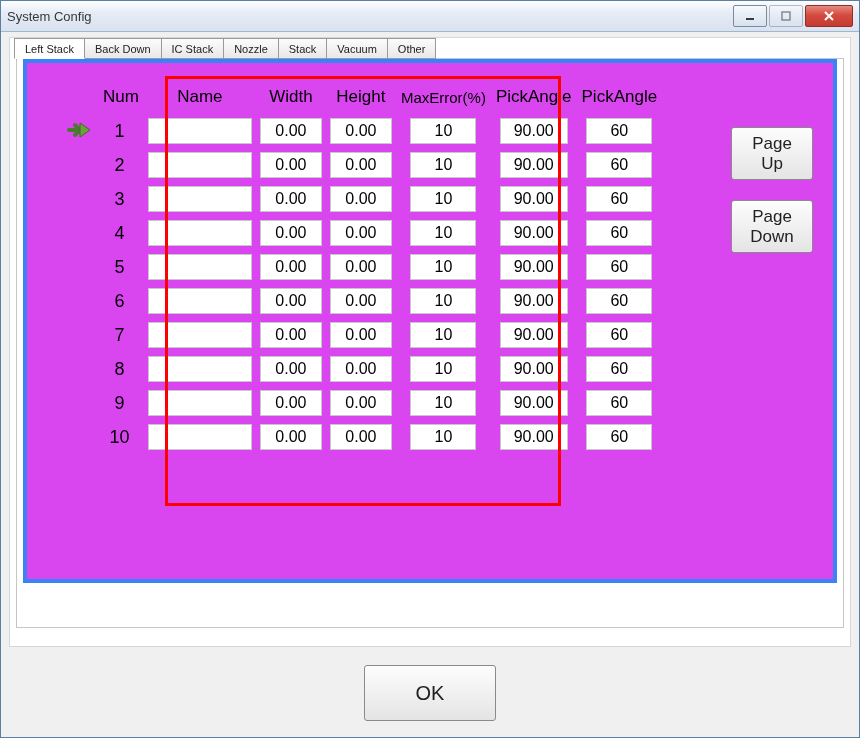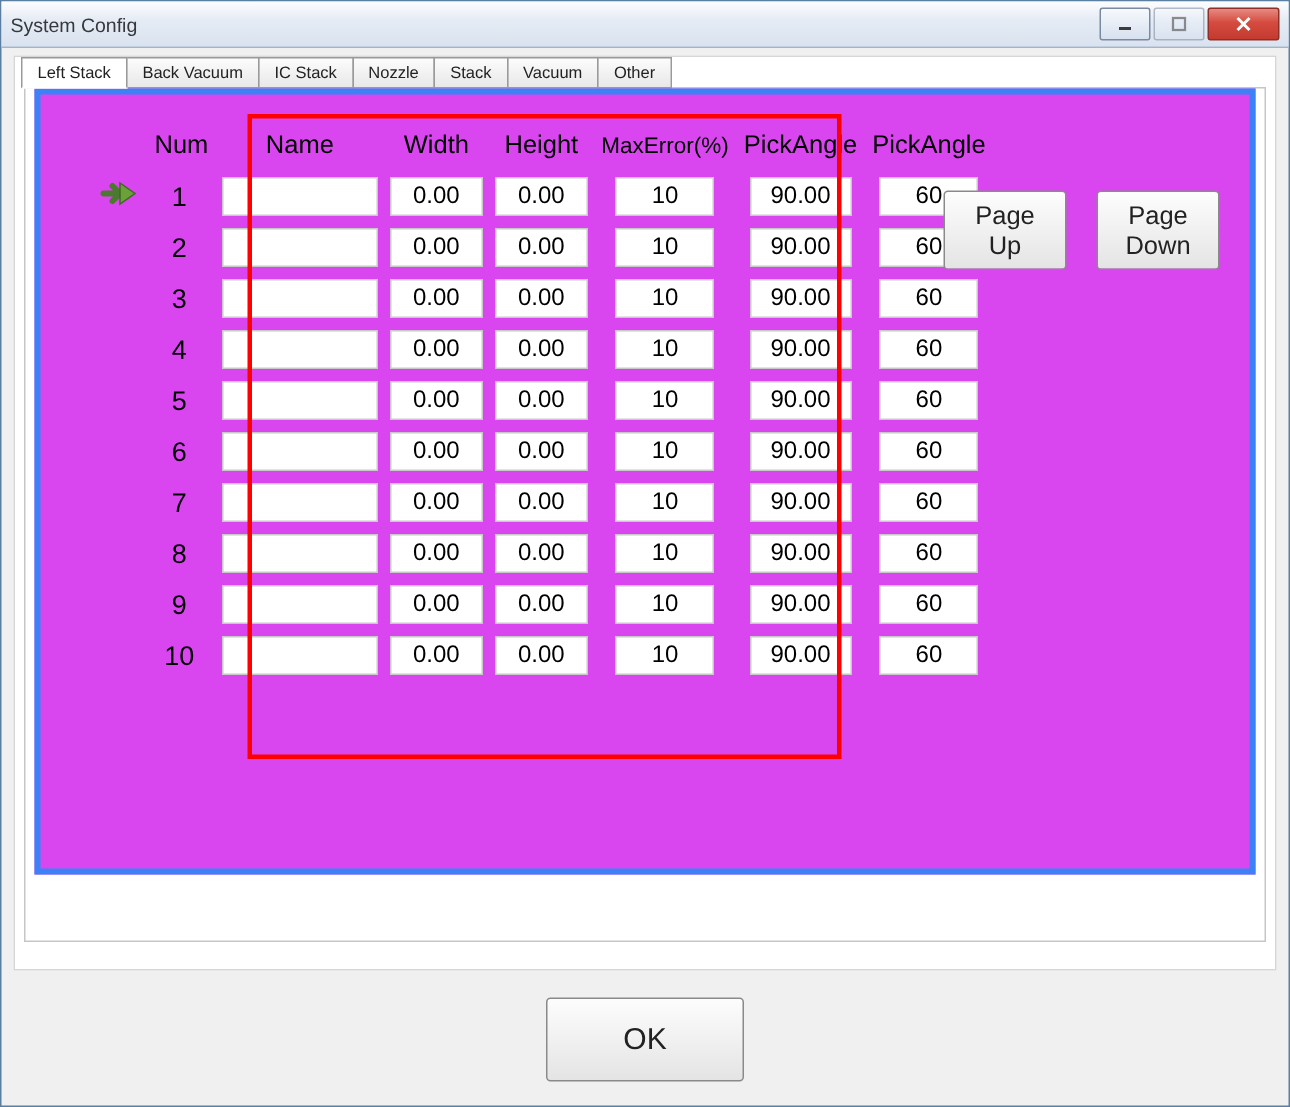--- a/index.html
+++ b/index.html
@@ -27,21 +27,21 @@
   input.cell{width:85px;height:26px;border:1px solid #c8c8c8;background:#fff;font-size:16px;text-align:center;padding:0;box-sizing:border-box}
   input.cell.name{width:104px;text-align:left;padding-left:4px}
   input.cell.w,input.cell.h{width:62px}
   input.cell.me{width:66px}
   input.cell.pa{width:68px}
   input.cell.ct{width:66px}
   .arrow-cell{width:28px}
   .arrow{display:inline-block}
   .arrow svg{width:26px;height:20px}
   .highlight-box{position:absolute;border:3px solid #ff0000;pointer-events:none}
-  .side-btns{position:absolute;right:20px;top:64px;display:flex;flex-direction:row;gap:20px}
+  .side-btns{position:absolute;right:20px;top:64px;display:flex;flex-direction:column;gap:20px}
   .btn{min-width:60px;padding:6px 10px;font-size:17px;color:#222;border:1px solid #8a8a8a;border-radius:3px;background:linear-gradient(#fdfdfd,#e4e4e4);text-align:center;line-height:1.15}
   .btn.big{min-width:110px;height:42px;font-size:20px;display:flex;align-items:center;justify-content:center}
   .footer{position:absolute;left:8px;right:8px;bottom:8px;height:72px;background:#f0f0f0;display:flex;align-items:center;justify-content:center;gap:87px}
 </style>
 </head>
 <body>
 
 <div class="window">
 
   <div class="titlebar">
@@ -62,21 +62,21 @@
         <svg viewBox="0 0 12 12">
             <path d="M2 2 L10 10 M10 2 L2 10" stroke="#fff" stroke-width="2" fill="none"></path>
           </svg>
       </div>
     </div>
   </div>
 
   <div class="client">
     <div class="tabs-outer" id="tabs-outer">
         <div class="tab-o active">Left Stack</div>
-        <div class="tab-o">Back Vacuum</div>
+        <div class="tab-o">Back Down</div>
         <div class="tab-o">IC Stack</div>
         <div class="tab-o">Nozzle</div>
         <div class="tab-o">Stack</div>
         <div class="tab-o">Vacuum</div>
         <div class="tab-o">Other</div>
       </div>
 
     <div class="panel-outer">
 
       <div class="panel-inner">

